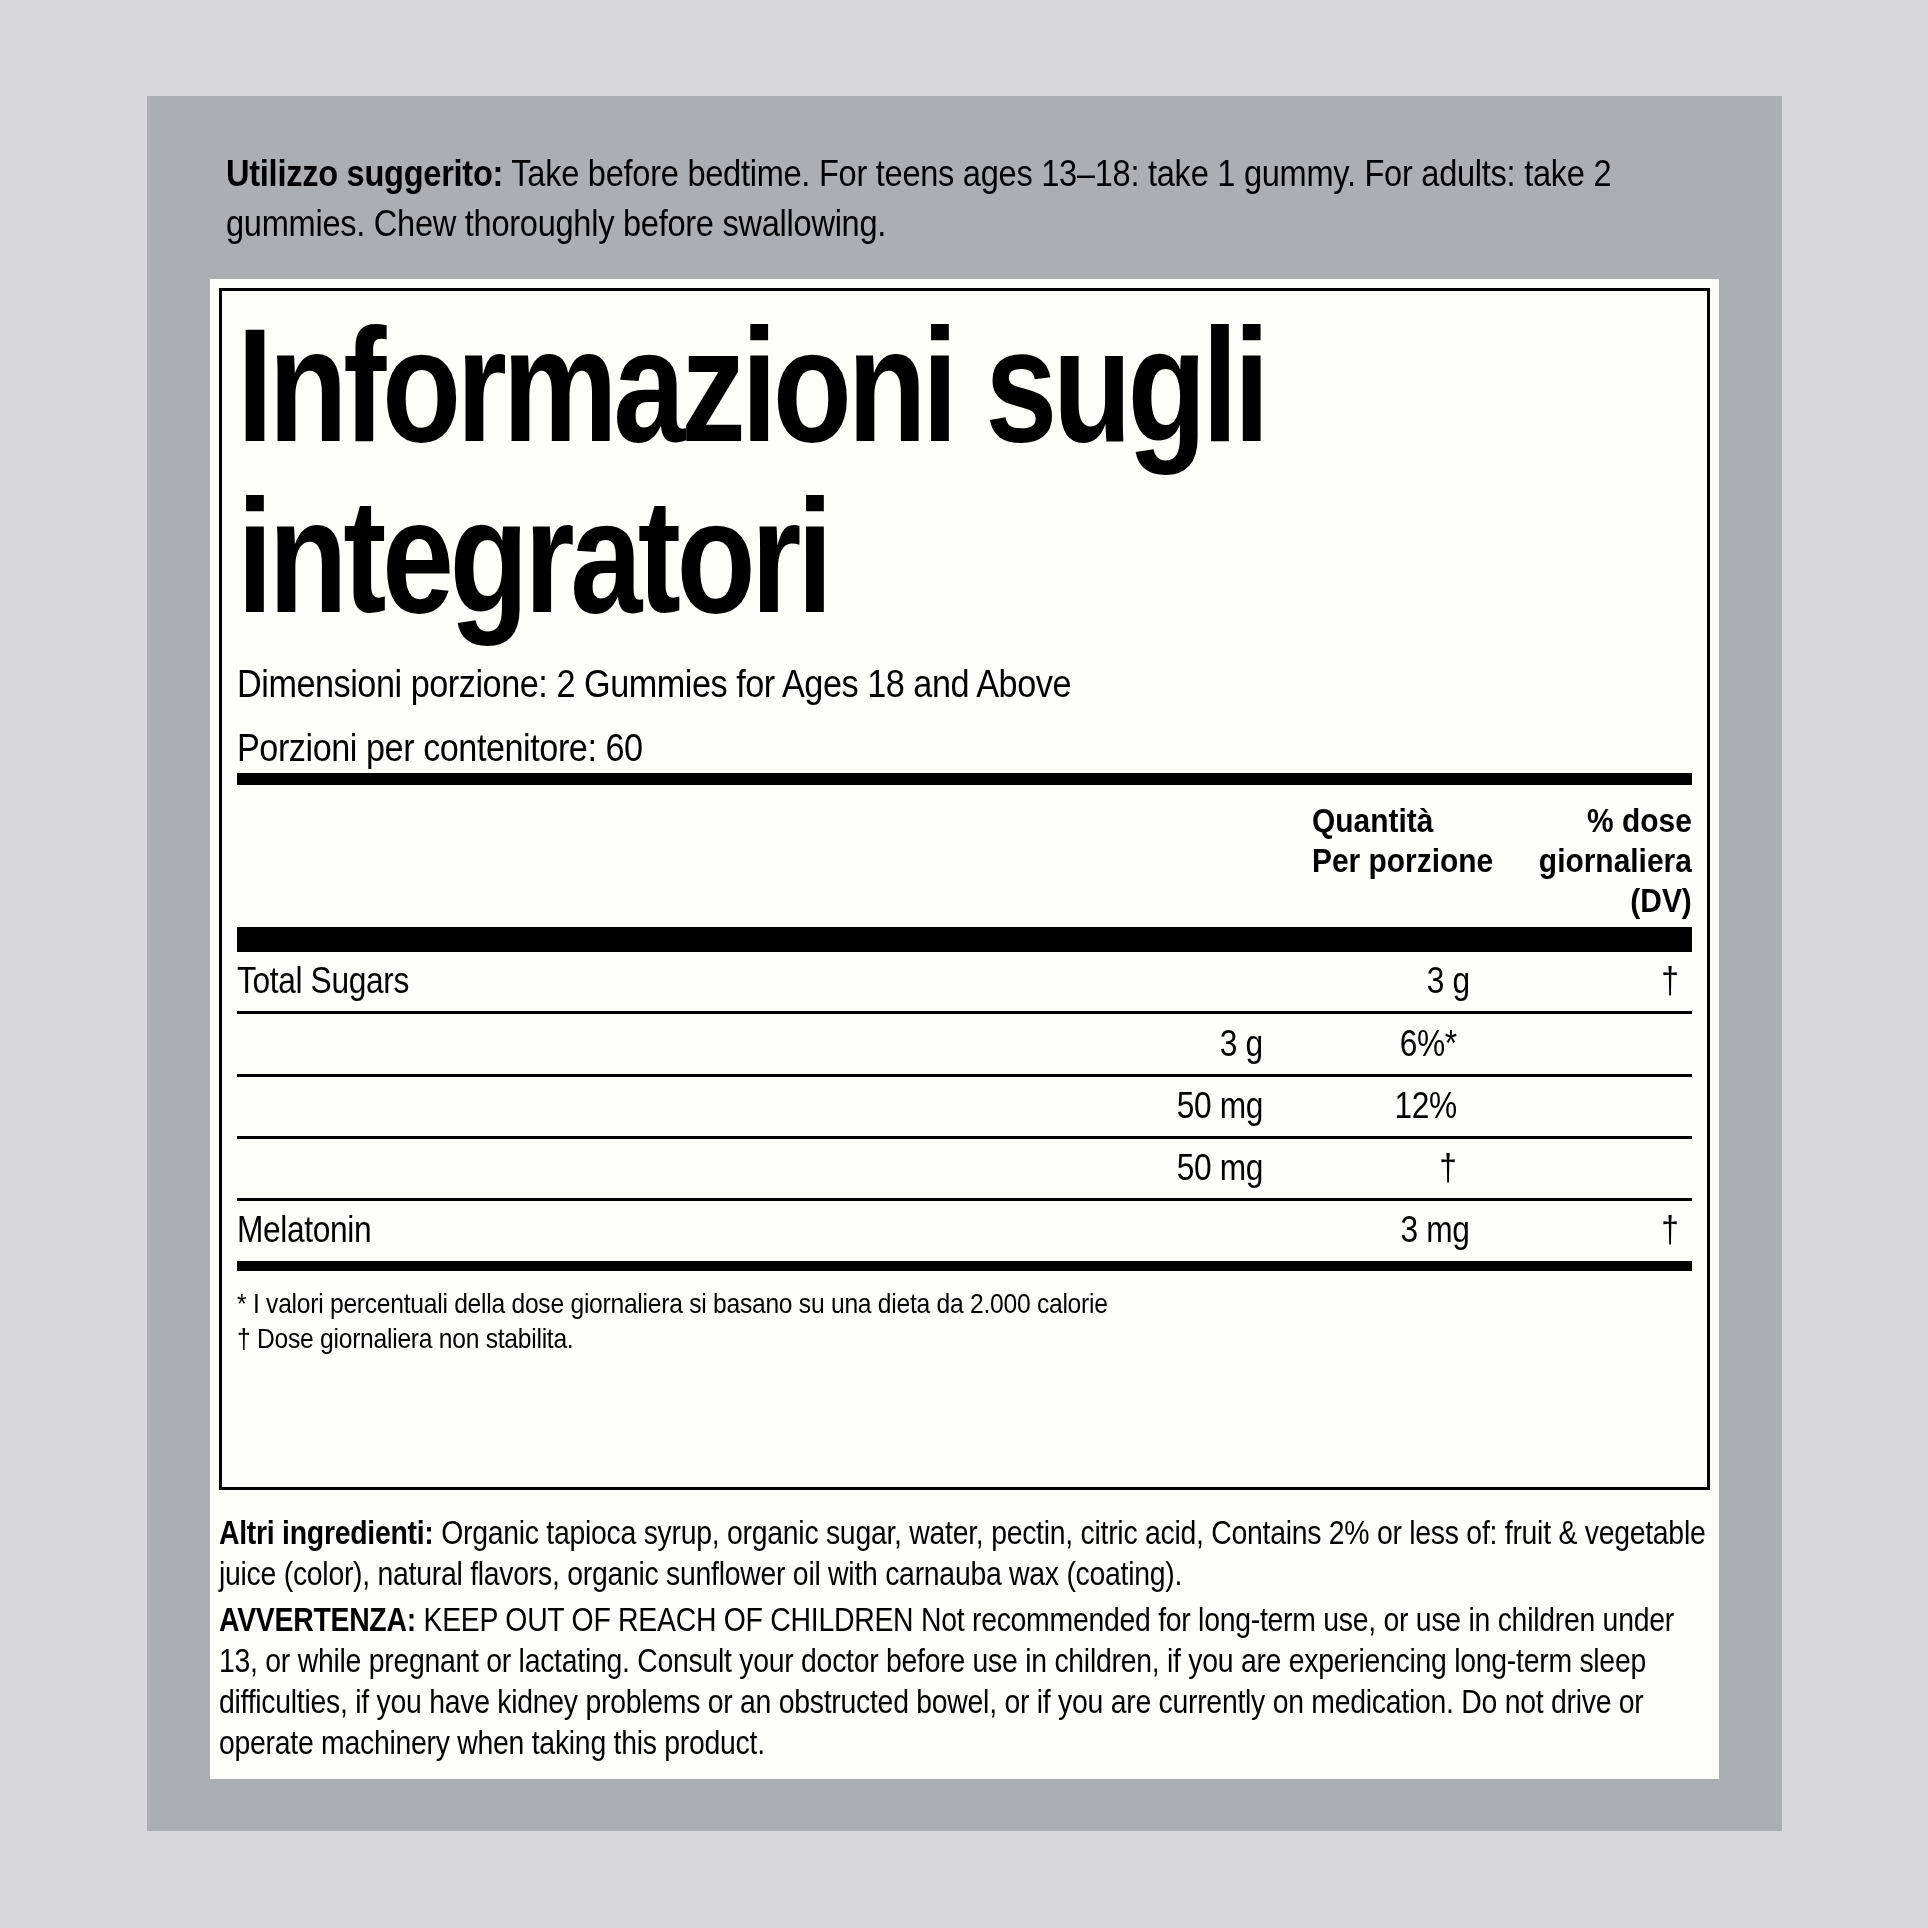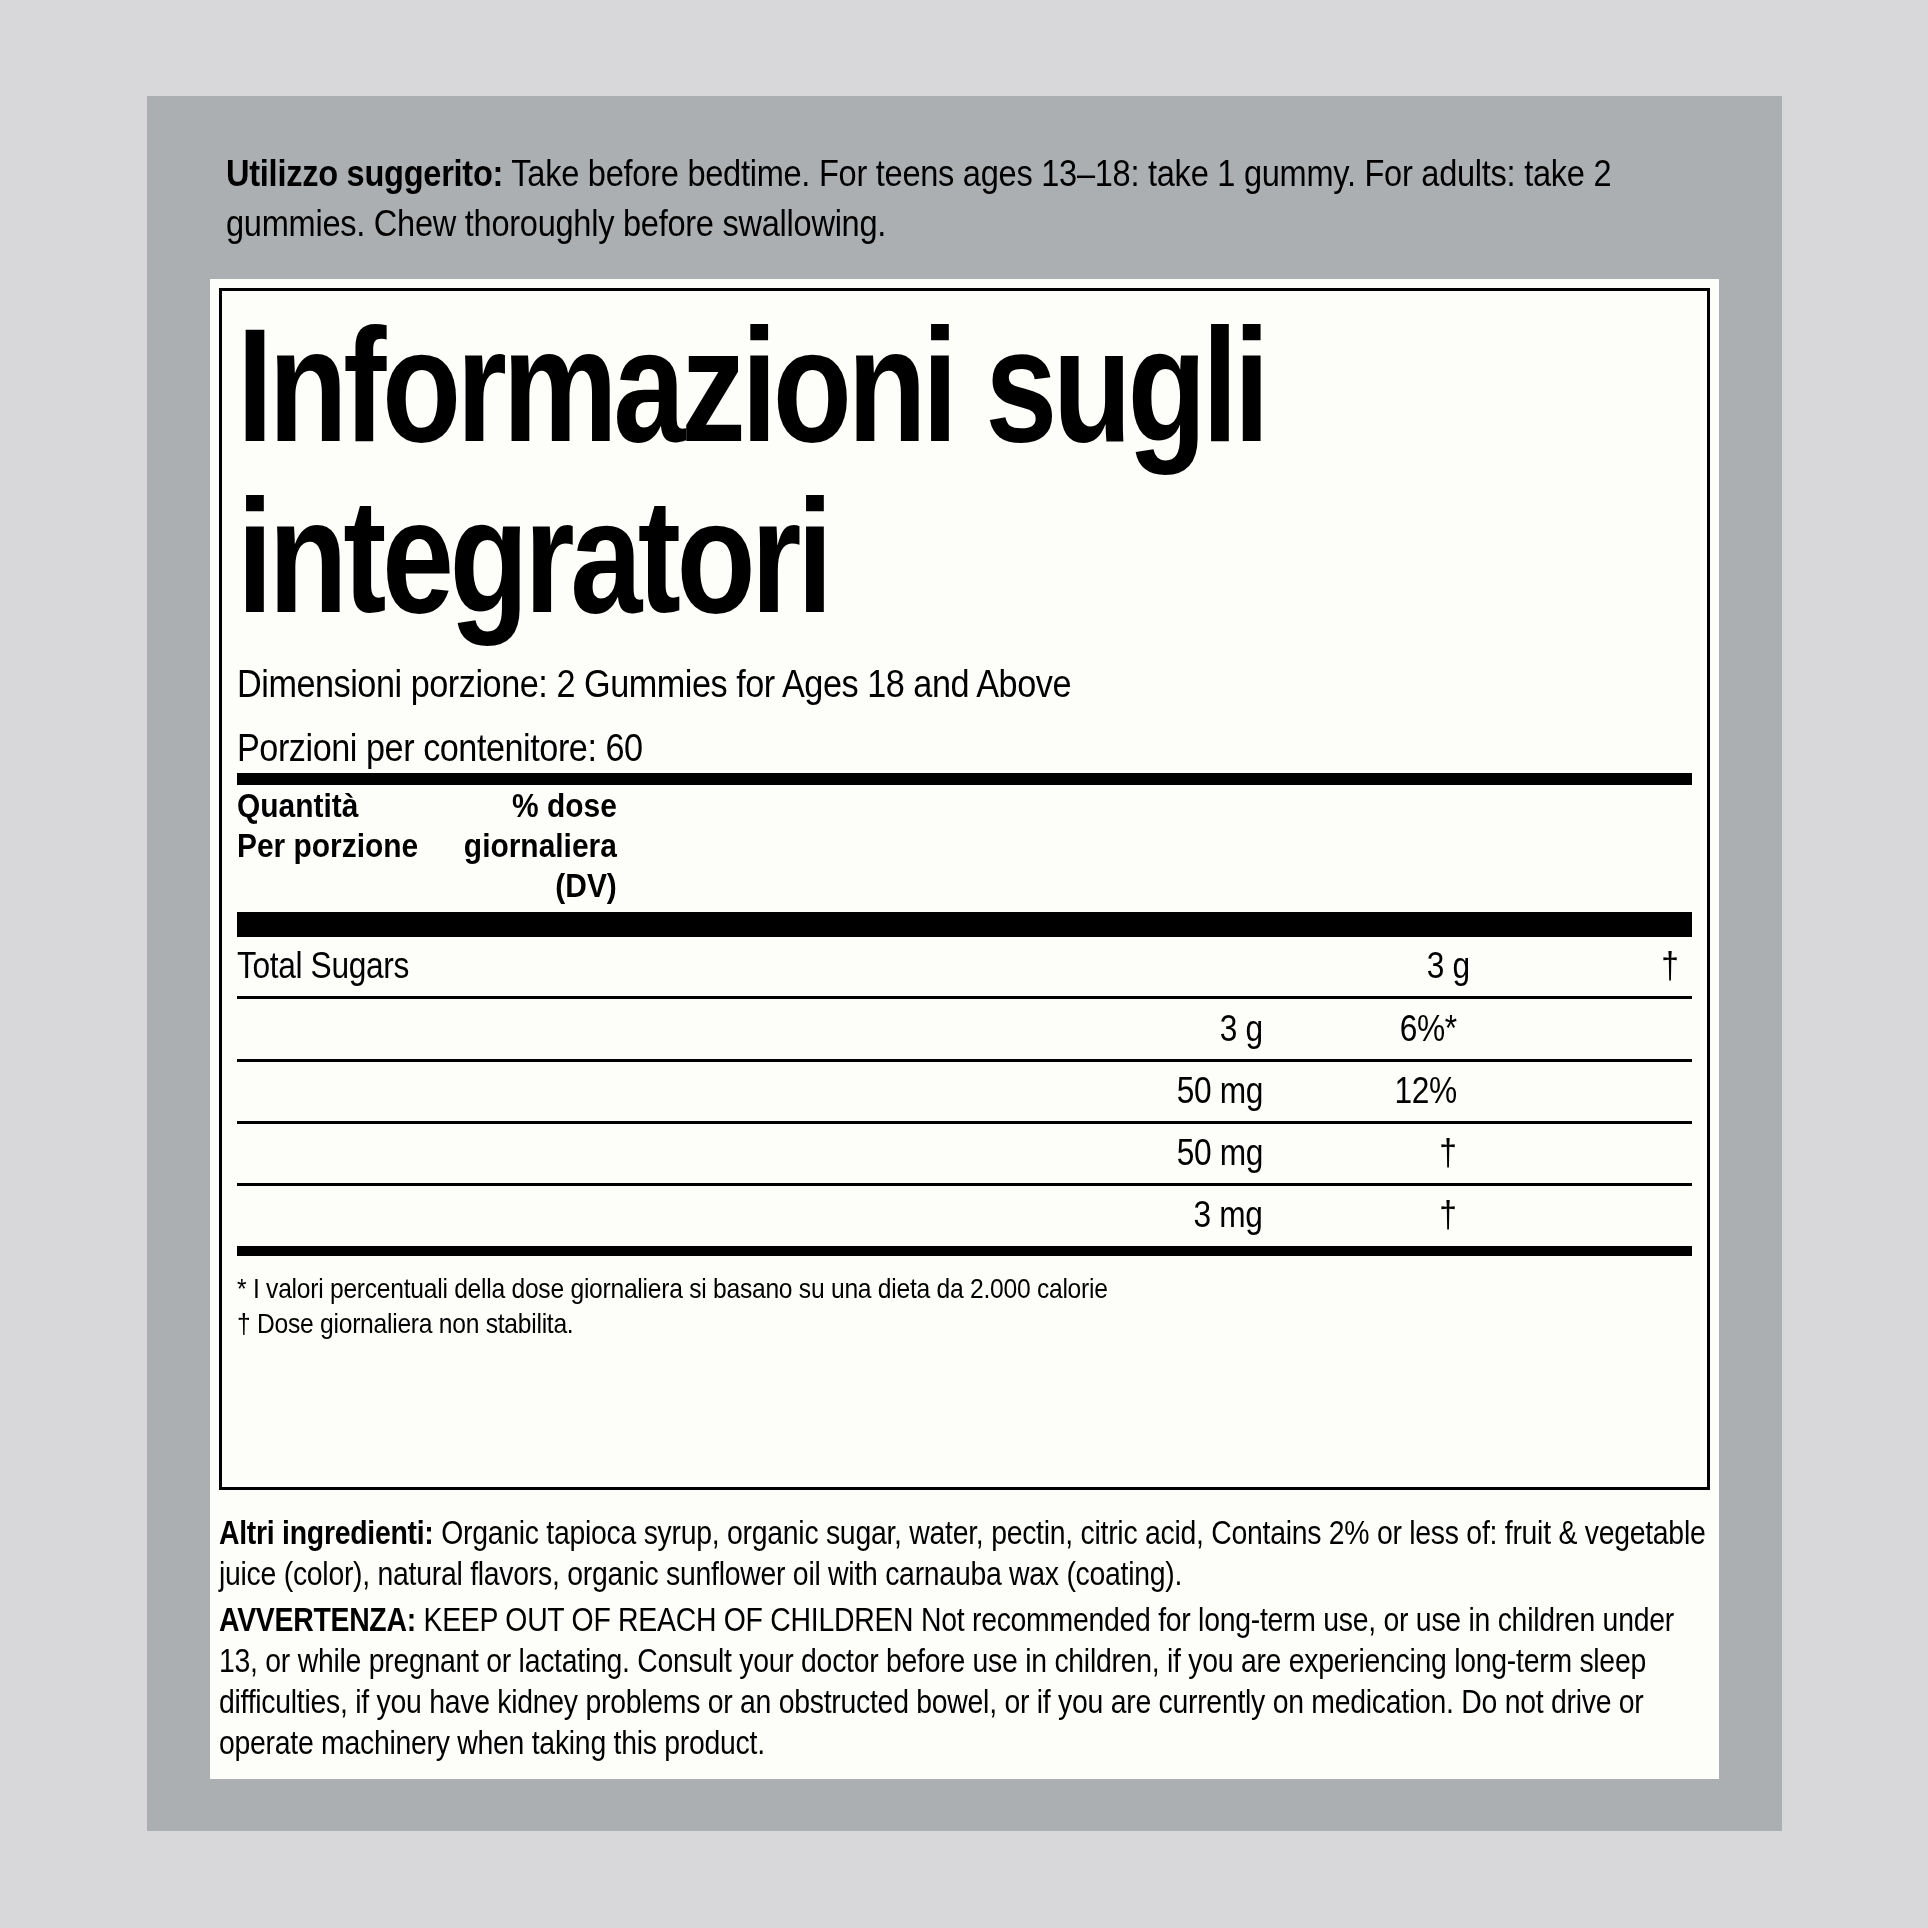--- a/index.html
+++ b/index.html
@@ -59,21 +59,21 @@
     transform: scaleX(0.90); transform-origin: left top;
     width: 111%;
   }
   .serving.first { margin-top: 21px; }
   .serving.second { margin-top: 19px; }
 
   .bar1 { height: 12.2px; background: #000; margin-top: 1.9px; }
   .bar2 { height: 11.3px; background: #000; margin-top: 7.5px; }
   .barBottom { height: 10.4px; background: #000; }
 
-  .fhdr { display: flex; justify-content: flex-start; }
+  .fhdr { display: flex; justify-content: flex-end; padding-top: 15px; }
   .fhdr .hl {
     font-weight: bold; font-size: 34px; line-height: 40px;
     white-space: pre-line;
     transform: scaleX(0.88); transform-origin: left top;
   }
   .fhdr .hr {
     font-weight: bold; font-size: 34px; line-height: 40px;
     white-space: pre-line; text-align: right;
     transform: scaleX(0.88); transform-origin: right top;
   }
@@ -169,20 +169,21 @@
         </div>
         <div class="sep thin"></div>
 
         <div class="row">
           <div class="cell amt"><span>50 mg</span></div>
           <div class="cell dv"><span>†</span></div>
         </div>
         <div class="sep thin"></div>
 
         <div class="row">
+          <div class="cell name"><span>Melatonin</span></div>
           <div class="cell amt"><span>3 mg</span></div>
           <div class="cell dv"><span>†</span></div>
         </div>
 
         <div class="barBottom"></div>
 
         <div class="footnotes">
           <div>* I valori percentuali della dose giornaliera si basano su una dieta da 2.000 calorie</div>
           <div>† Dose giornaliera non stabilita.</div>
         </div>

